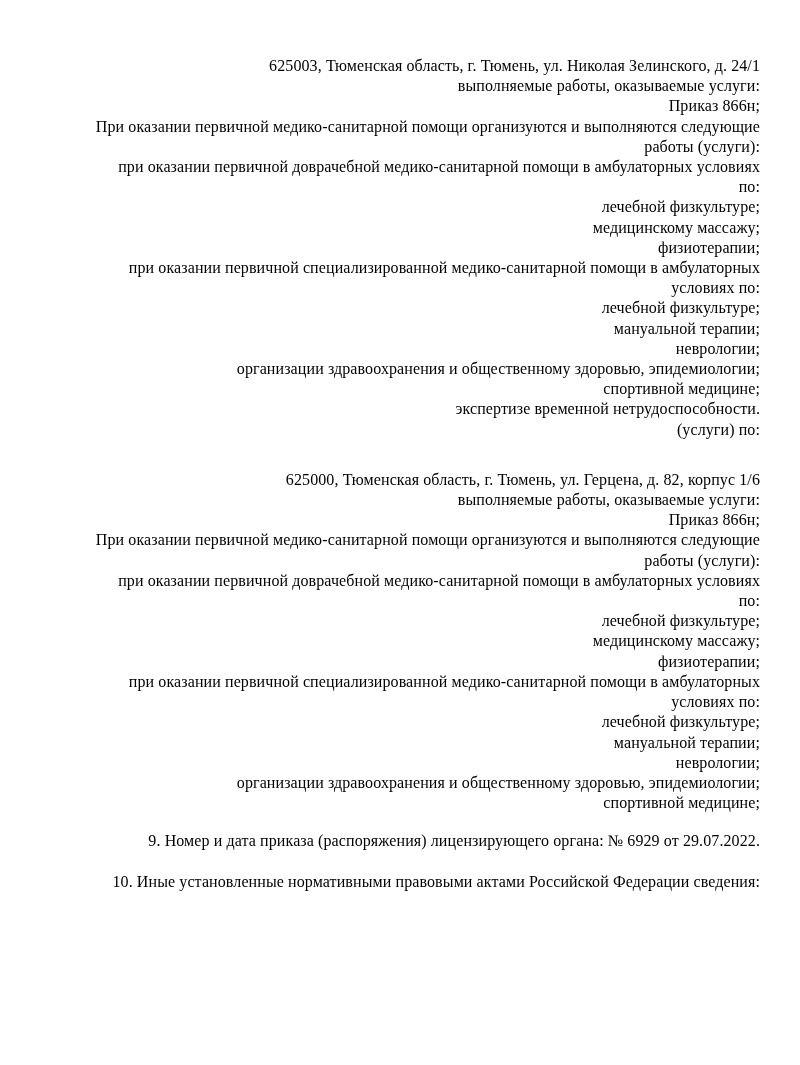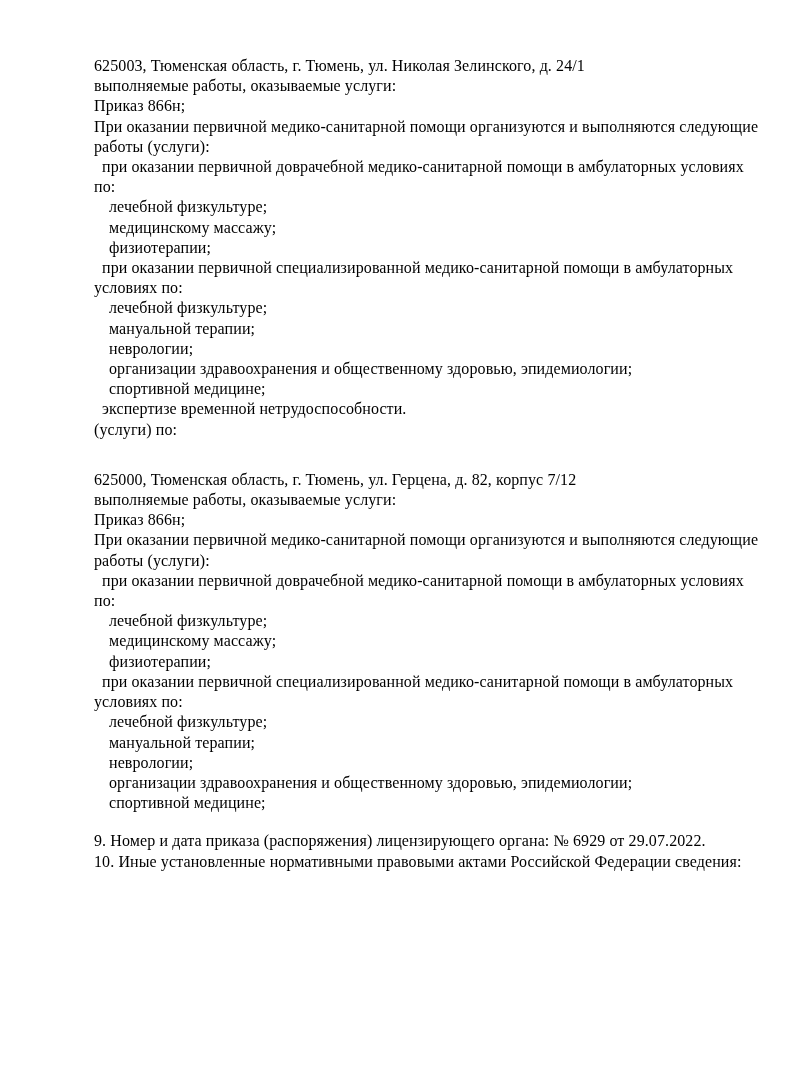--- a/index.html
+++ b/index.html
@@ -7,39 +7,40 @@
   .page {
     position: relative;
     width: 800px;
     height: 1065px;
     background: #ffffff;
     overflow: hidden;
     font-family: "Liberation Serif", "DejaVu Serif", serif;
     color: #000000;
     font-size: 16px;
     line-height: 20.2px;
+    text-align: right;
   }
   .content {
     position: absolute;
     top: 56px;
     left: 94px;
     right: 40px;
   }
   .section { margin: 0; }
   .section + .section { margin-top: 30px; }
   .text-line {
     white-space: nowrap;
     letter-spacing: 0.1px;
   }
   .indent-0 { padding-left: 0; }
   .indent-1 { padding-left: 8px; }
   .indent-2 { padding-left: 15px; }
   .numbered-item { white-space: nowrap; letter-spacing: 0.1px; }
   .item-9  { margin-top: 18px; }
-  .item-10 { }
+  .item-10 { margin-top: 20px; }
 </style>
 </head>
 <body>
 
 <div class="page">
   <div class="content">
     <div class="section">
         <div class="text-line indent-0">625003, Тюменская область, г. Тюмень, ул. Николая Зелинского, д. 24/1</div>
         <div class="text-line indent-0">выполняемые работы, оказываемые услуги:</div>
         <div class="text-line indent-0">Приказ 866н;</div>
@@ -54,21 +55,21 @@
         <div class="text-line indent-0">условиях по:</div>
         <div class="text-line indent-2">лечебной физкультуре;</div>
         <div class="text-line indent-2">мануальной терапии;</div>
         <div class="text-line indent-2">неврологии;</div>
         <div class="text-line indent-2">организации здравоохранения и общественному здоровью, эпидемиологии;</div>
         <div class="text-line indent-2">спортивной медицине;</div>
         <div class="text-line indent-1">экспертизе временной нетрудоспособности.</div>
         <div class="text-line indent-0">(услуги) по:</div>
       </div>
     <div class="section">
-        <div class="text-line indent-0">625000, Тюменская область, г. Тюмень, ул. Герцена, д. 82, корпус 7/12</div>
+        <div class="text-line indent-0">625000, Тюменская область, г. Тюмень, ул. Герцена, д. 82, корпус 1/6</div>
         <div class="text-line indent-0">выполняемые работы, оказываемые услуги:</div>
         <div class="text-line indent-0">Приказ 866н;</div>
         <div class="text-line indent-0">При оказании первичной медико-санитарной помощи организуются и выполняются следующие</div>
         <div class="text-line indent-0">работы (услуги):</div>
         <div class="text-line indent-1">при оказании первичной доврачебной медико-санитарной помощи в амбулаторных условиях</div>
         <div class="text-line indent-0">по:</div>
         <div class="text-line indent-2">лечебной физкультуре;</div>
         <div class="text-line indent-2">медицинскому массажу;</div>
         <div class="text-line indent-2">физиотерапии;</div>
         <div class="text-line indent-1">при оказании первичной специализированной медико-санитарной помощи в амбулаторных</div>

